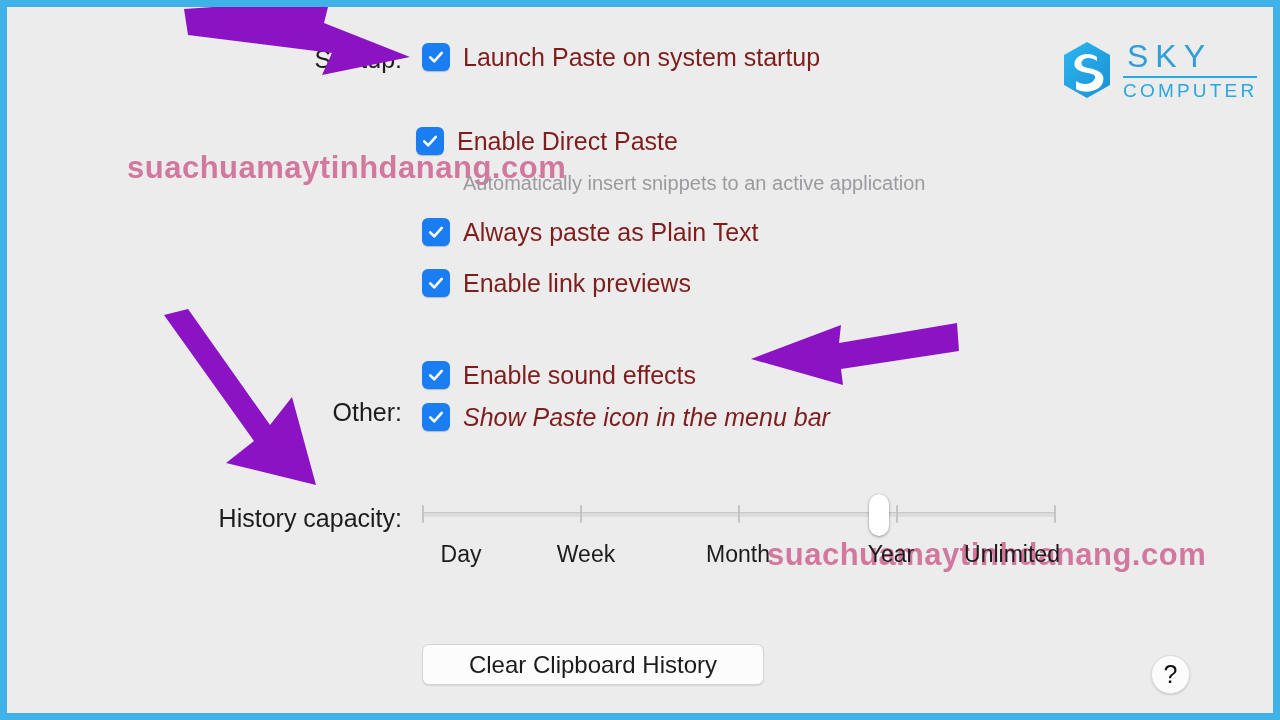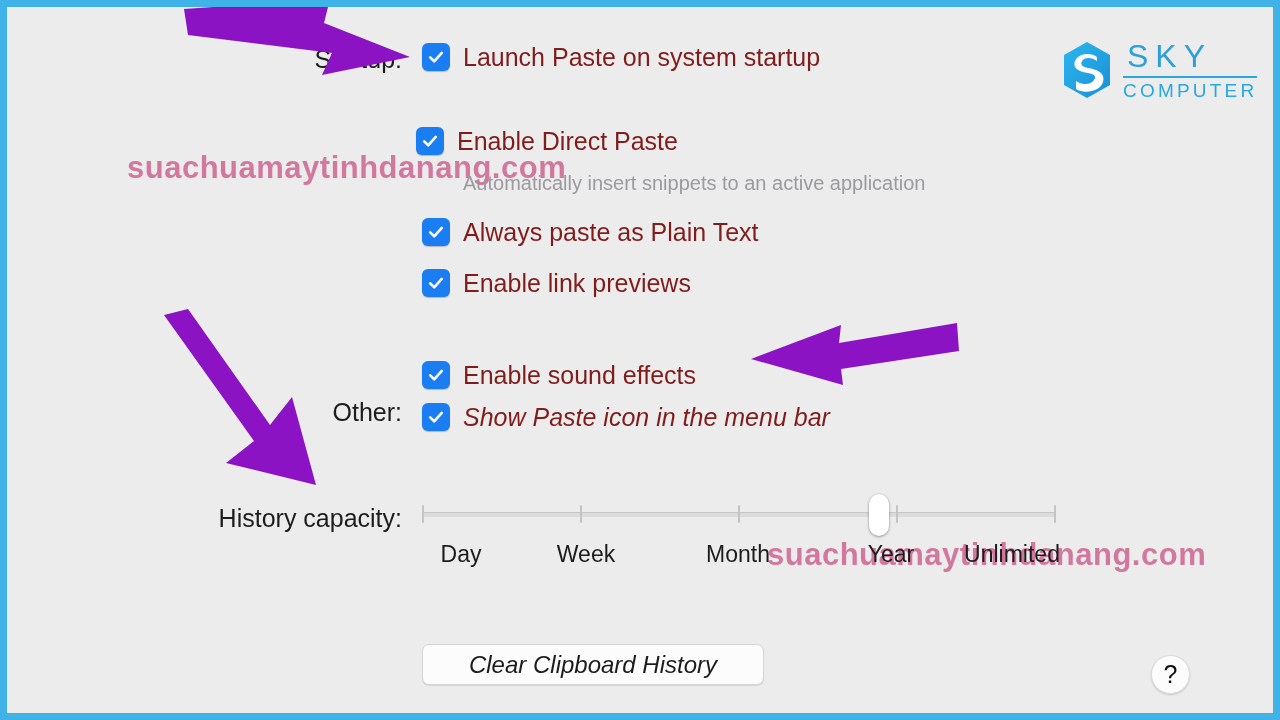--- a/index.html
+++ b/index.html
@@ -149,21 +149,20 @@
     height: 41px;
     background: #fcfcfc;
     border: 1px solid #d4d4d4;
     border-radius: 7px;
     font-family: "Liberation Sans", sans-serif;
     font-size: 24px;
     color: #1c1c1c;
     cursor: pointer;
     box-shadow: 0 1px 1px rgba(0,0,0,0.10);
     padding: 0;
-    font-style: italic;
   }
   #help-btn {
     position: absolute;
     left: 1144px;
     top: 648px;
     width: 39px;
     height: 39px;
     border-radius: 50%;
     background: #fcfcfc;
     border: 1px solid #dcdcdc;

